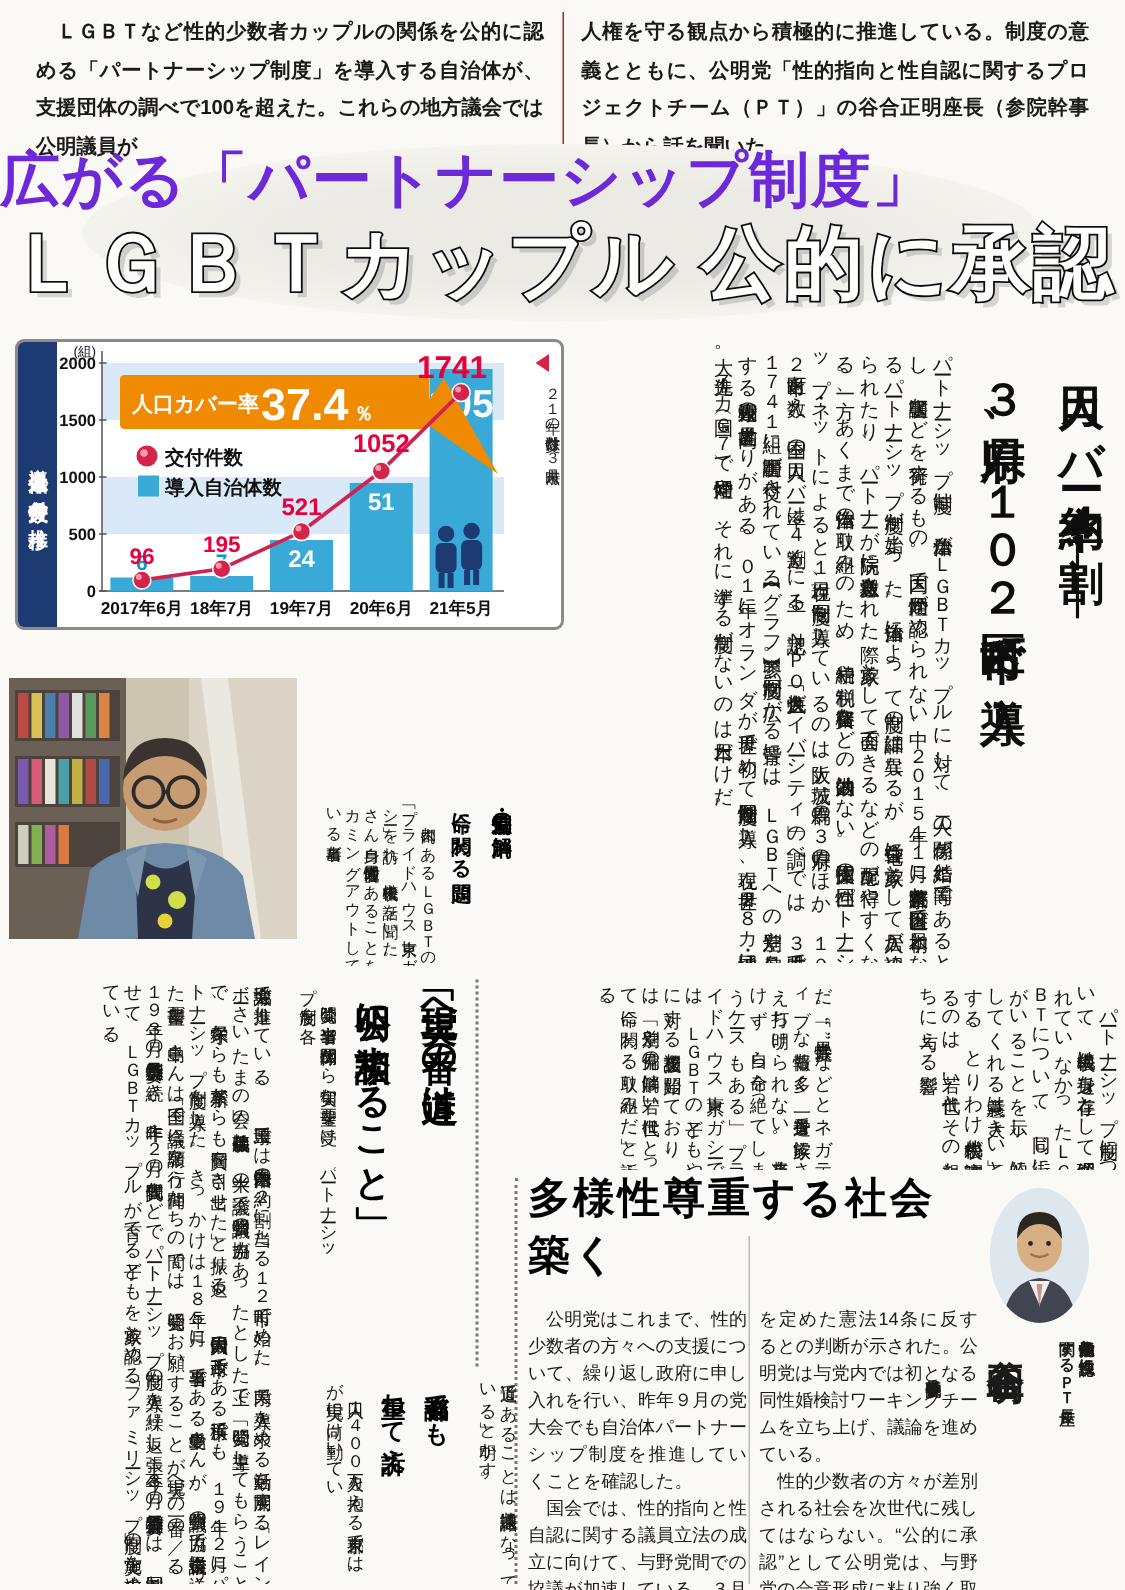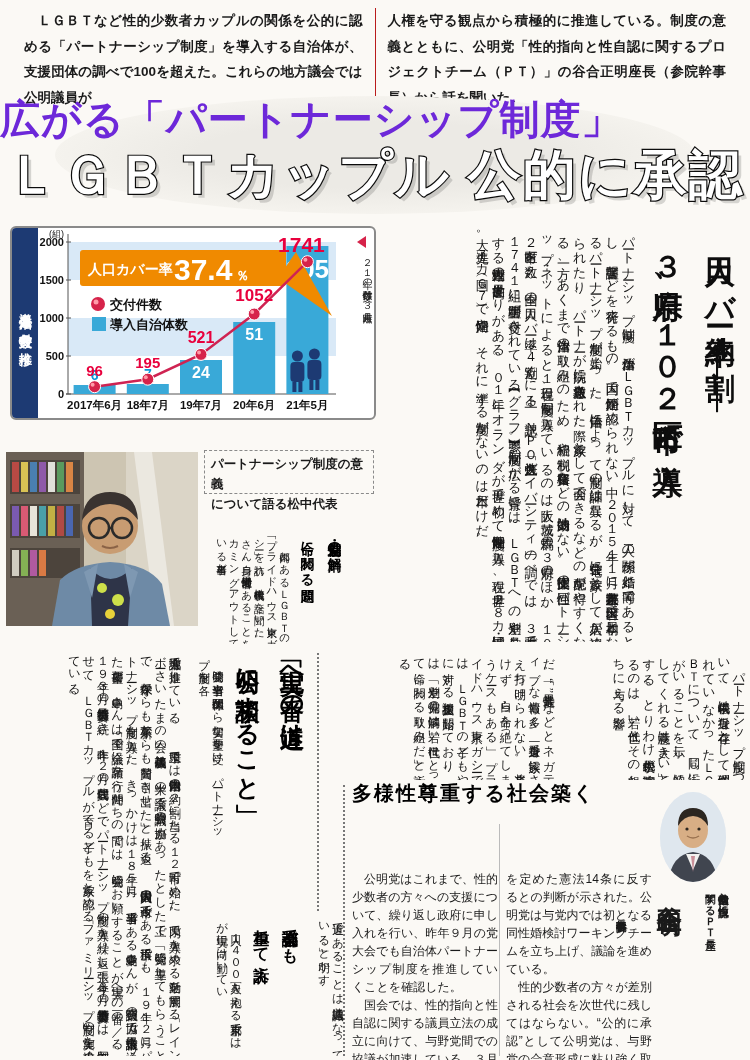--- a/index.html
+++ b/index.html
@@ -55,21 +55,21 @@
   .sec1h{left:292px;top:532px;width:56px;height:112px;font-family:"Liberation Sans","DejaVu Sans",sans-serif;
          font-size:13.5px;font-weight:900;line-height:2;color:#000;}
   .sec2h{left:246px;top:918px;width:58px;height:112px;font-family:"Liberation Sans","DejaVu Sans",sans-serif;
          font-size:16px;font-weight:900;line-height:1.8;color:#000;}
   .quote{left:222px;top:652px;width:92px;height:262px;font-family:"Liberation Sans","DejaVu Sans",sans-serif;
          font-size:24px;font-weight:900;line-height:1.85;color:#000;}
   .dot1{left:317px;top:653px;width:0;height:258px;border-left:2px dotted #777;}
   .dot2{left:343px;top:785px;width:0;height:271px;border-left:2px dotted #777;}
   
   .divh{left:352px;top:780px;width:300px;font-family:"Liberation Sans","DejaVu Sans",sans-serif;
-        font-size:20px;font-weight:900;letter-spacing:2px;color:#000;}
+        font-size:28px;font-weight:900;letter-spacing:2px;color:#000;}
   .divcol{width:146px;font-family:"Liberation Sans","DejaVu Sans",sans-serif;font-size:12px;
           line-height:1.5;text-align:justify;white-space:pre-line;margin-top:48px;}
   .dc1{left:352px;top:822px;height:236px;overflow:hidden;}
   .dc2{left:506px;top:822px;height:236px;overflow:hidden;}
   .divrule{left:499px;top:824px;width:0;height:232px;border-left:1px solid #bbb;}
   .oval{left:660px;top:792px;width:66px;height:90px;border-radius:50%;overflow:hidden;background:#e8edf2;}
   .pcap{left:648px;top:886px;width:100px;height:170px;writing-mode:vertical-rl;white-space:pre-line;}
   .pcap .role{font-family:"Liberation Sans","DejaVu Sans",sans-serif;font-size:10.5px;font-weight:700;line-height:1.25;}
   .pcap .name{font-size:25px;font-weight:900;letter-spacing:2px;padding-left:4px;}
   .pcap .title{font-family:"Liberation Sans","DejaVu Sans",sans-serif;font-size:10.5px;font-weight:700;padding:26px 2px 0 0;}
@@ -203,24 +203,20 @@
           <path d="M132 120 L118 112 L124 146 Z" fill="#7e98b2"></path>
         <circle cx="104" cy="74" r="28" fill="#c89c72"></circle>
         <path d="M76 68 Q78 40 104 40 Q130 40 132 68 Q120 52 104 52 Q88 52 76 68 Z" fill="#3a3330"></path>
         <circle cx="93" cy="76" r="10" fill="none" stroke="#2a2a2a" stroke-width="2.5"></circle>
         <circle cx="116" cy="76" r="10" fill="none" stroke="#2a2a2a" stroke-width="2.5"></circle>
         <line x1="103" y1="76" x2="106" y2="76" stroke="#2a2a2a" stroke-width="2.5"></line>
         <path d="M96 94 Q104 98 112 94" stroke="#8a6246" stroke-width="2" fill="none"></path>
       </g>
     </svg>
   </div>
-  <div class="abs cap-box">
-    <div>パートナーシップ制度の意義</div>
-    <div>について語る松中代表</div>
-  </div>
 
   <div class="abs v vh">
     <div>人口カバー率約４割――</div>
     <div>３府県、１０２区市町で導入</div>
   </div>
 
   <div class="abs v body-v b1">パートナーシップ制度は、自治体がＬＧＢＴカップルに対して、二人の関係が結婚と同等であると承認し、証明書などを発行するもの。国内で同性婚が認められない中、２０１５年１１月に東京都渋谷区と世田谷区で日本初となるパートナーシップ制度が始まった。自治体によって制度の詳細は異なるが、公営住宅に家族として入居が認められたり、パートナーが病院に救急搬送された際、家族として面会できるなどの配慮が得やすくなる。一方、あくまで自治体の取り組みのため、相続や税制、在留資格などの法的効力はない。支援団体の同性パートナーシップ・ネットによると１日現在、同制度を導入しているのは大阪、茨城、群馬の３府県のほか、１０２区市町を数え、全国の人口カバー率は４割近くに上る。認定ＮＰＯ法人「虹色ダイバーシティ」の調べでは、３月末時点で全国１７４１組に証明書が交付されている【グラフ参照】。同制度が広がる背景には、ＬＧＢＴへの差別や偏見を是正する人権運動の世界的高まりがある。０１年にオランダが世界で初めて同性婚制度を導入し、現在、世界２８カ国・地域に拡大。先進７カ国（Ｇ７）で同性婚や、それに準ずる制度がないのは日本だけだ。</div>
 
   <div class="abs v sec1h">
     <div>差別・偏見の解消</div>

